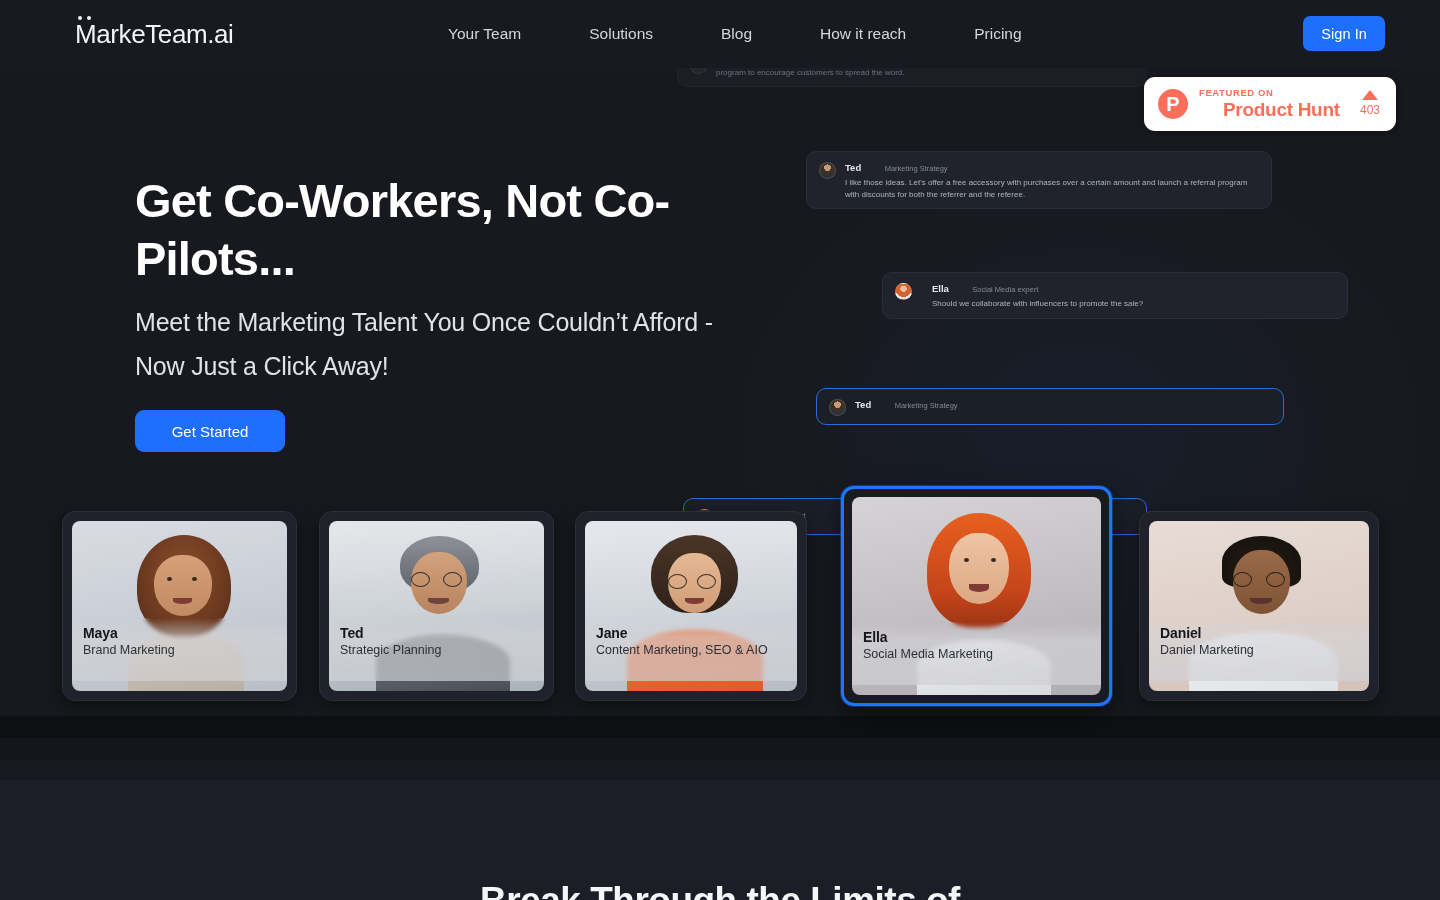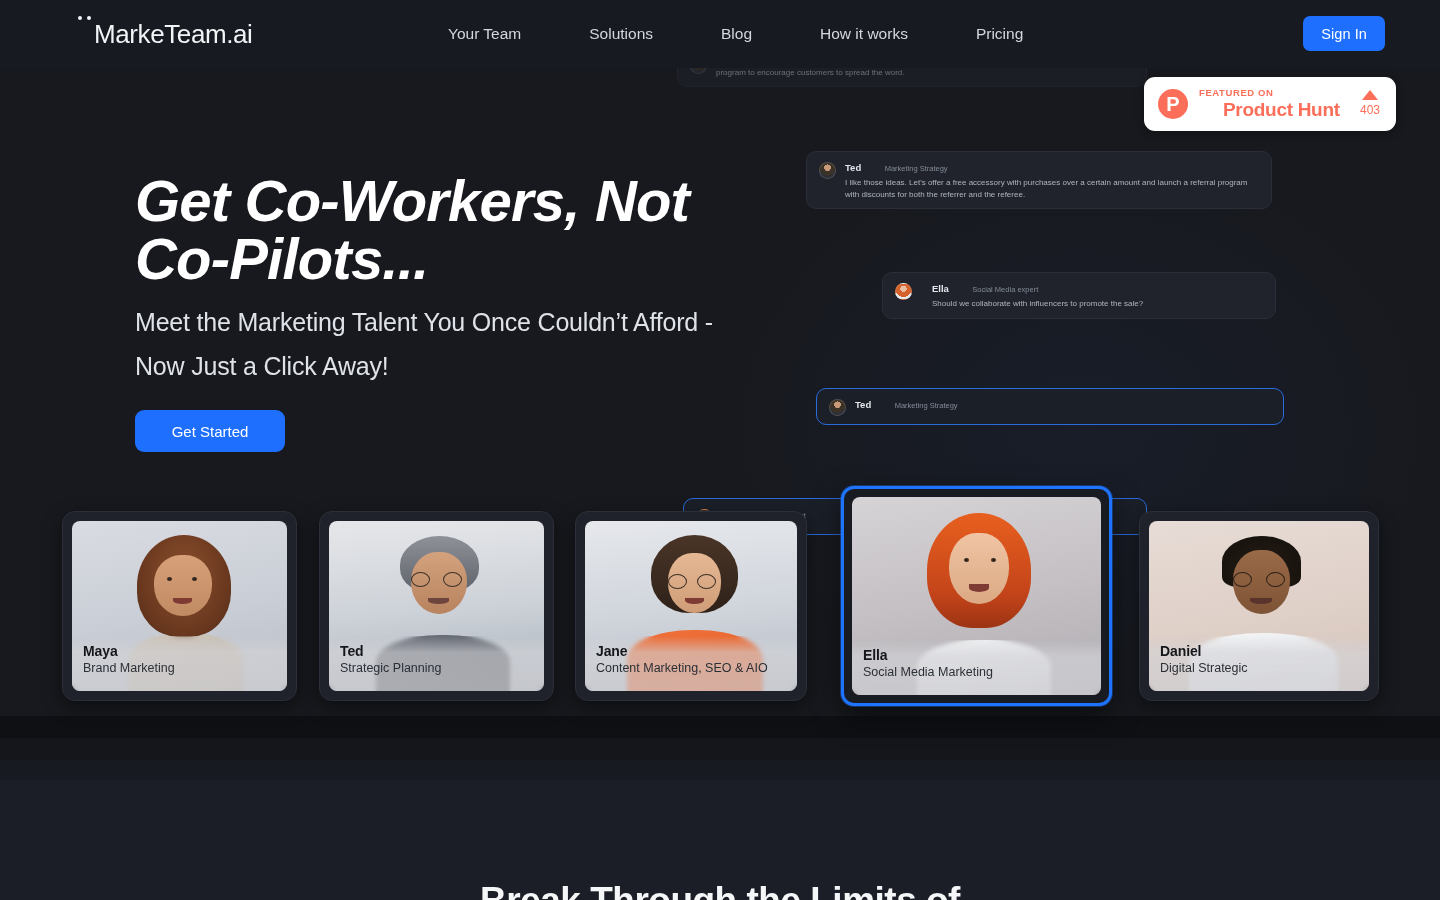--- a/index.html
+++ b/index.html
@@ -19,21 +19,20 @@
     z-index:60;
   }
   .logo-wrap {
     position:absolute; left:75px; top:18px;
     display:flex; align-items:flex-end; gap:0px;
   }
   .logo-text {
     font-size:26px; font-weight:500; color:#f2f4f7;
     letter-spacing:-0.4px; line-height:32px;
     position:relative;
-    margin-left:19px;
   }
   .logo-dots { position:absolute; left:3px; top:-2px; width:20px; height:8px; }
   .logo-dots i { position:absolute; width:4px; height:4px; border-radius:50%; background:#f2f4f7; top:0; }
   .logo-dots i:nth-child(1){ left:0px; }
   .logo-dots i:nth-child(2){ left:9px; }
 
   .nav {
     position:absolute; left:448px; top:0; height:68px;
     display:flex; align-items:center; gap:0px;text-align:right;
   }
@@ -80,22 +79,22 @@
   .ph-arrow {
     width:0; height:0; margin:0 auto;
     border-left:8px solid transparent; border-right:8px solid transparent;
     border-bottom:10px solid #fa6e5a;
   }
   .ph-count { font-size:12px; font-weight:normal; color:#fa6e5a; line-height:16px; margin-top:2px; }
 
   
   .hero-text { position:absolute; left:135px; top:172px; width:620px; z-index:20; }
   .hero-title {
-    font-size:58px; line-height:58px; font-weight:bold;
-    color:#ffffff; letter-spacing:-0.8px;font-style:italic;
+    font-size:47px; line-height:58px; font-weight:bold;
+    color:#ffffff; letter-spacing:-0.8px;
   }
   .hero-sub {
     margin-top:12px; font-size:25px; line-height:44px;
     color:#dfe3e9; font-weight:400; letter-spacing:-0.2px;
   }
   .cta {
     margin-top:22px; display:inline-block;
     background:#1f6fff; color:#fff; border:none;
     font-family:inherit; font-size:15px;
     width:150px; height:42px; border-radius:9px;
@@ -121,40 +120,40 @@
   .av.ted { background:radial-gradient(circle at 50% 32%, #c89a7a 0 26%, #3a3226 27% 62%, #2a2f3a 63%); }
   .av.ella { background:radial-gradient(circle at 50% 32%, #e8bda0 0 25%, #d4622a 26% 64%, #e6e6e8 65%); }
   .av.jane { background:radial-gradient(circle at 50% 32%, #e4b793 0 25%, #3a2d25 26% 62%, #e06a32 63%); }
   .bmeta { line-height:11px; margin-bottom:3px; }
   .bname { font-size:9.5px; font-weight:bold; color:#e4e7ec; }
   .brole { font-size:7.5px; color:#838b98; margin-left:19px; }
   .btext { font-size:8px; line-height:11.5px; color:#aeb5c0; }
 
   #bubble-incentives { left:677px; top:46px; width:470px; }
   #bubble-ted-1      { left:806px; top:151px; width:466px; }
-  #bubble-ella-1     { left:882px; top:272px; width:394px;gap:20px; }
+  #bubble-ella-1     { left:882px; top:272px; width:466px;gap:20px; }
   #bubble-ted-2      { left:816px; top:388px; width:468px; }
   #bubble-jane-1     { left:683px; top:498px; width:464px; }
 
   
   .cards { position:absolute; left:0; top:486px; width:1440px; height:230px; z-index:30; }
   .card {
     position:absolute; border-radius:13px;
     background:#1f222a; border:1px solid #2b2f39;
     padding:9px;
     box-shadow:0 6px 20px rgba(0,0,0,.45);
   }
   .card .inner {
     position:relative; width:100%; height:100%;
     border-radius:8px; overflow:hidden;
   }
   .card .photo { position:absolute; inset:0; }
   .plate {
-    position:absolute; left:0; bottom:0; width:100%;
-    padding:7px 11px 15px;
+    position:absolute; left:0; bottom:10px; width:100%;
+    padding:7px 11px 23px;
     background:linear-gradient(180deg, rgba(220,220,222,.0) 0%, rgba(212,212,216,.62) 30%, rgba(208,208,212,.70) 100%);
     backdrop-filter:blur(2px);
   }
   .pname { font-size:14px; font-weight:bold; color:#14161a; line-height:17px; letter-spacing:-0.1px; }
   .prole { font-size:12.5px; color:#2b2f36; line-height:16px; }
 
   #card-maya   { left:62px;   top:25px;  width:235px; height:190px; }
   #card-ted    { left:319px;  top:25px;  width:235px; height:190px; }
   #card-jane   { left:575px;  top:25px;  width:232px; height:190px; }
   #card-ella   { left:841px;  top:0px;   width:271px; height:220px;
@@ -255,21 +254,21 @@
       <div class="nav-item">
         <a href="#">Your Team</a>
       </div>
       <div class="nav-item">
         <a href="#">Solutions</a>
       </div>
       <div class="nav-item">
         <a href="#">Blog</a>
       </div>
       <div class="nav-item">
-        <a href="#">How it works</a>
+        <a href="#">How it reach</a>
       </div>
       <div class="nav-item">
         <a href="#">Pricing</a>
       </div>
     </nav>
 
     <button class="signin">Sign In</button>
   </header>
 
   <div class="ph-badge">
@@ -419,21 +418,21 @@
           <div class="p-bg"></div>
             <div class="p-body"></div>
             <div class="p-hair"></div>
           <div class="p-face"></div>
             <div class="p-glass l"></div>
             <div class="p-glass r"></div>
             <div class="p-mouth"></div>
         </div>
         <div class="plate">
           <div class="pname">Daniel</div>
-          <div class="prole">Digital Strategic</div>
+          <div class="prole">Daniel Marketing</div>
         </div>
       </div>
     </div>
 
   </div>
 
   <div class="band-a"></div>
   <div class="band-b"></div>
   <div class="band-c"></div>
   <section class="section-2">

